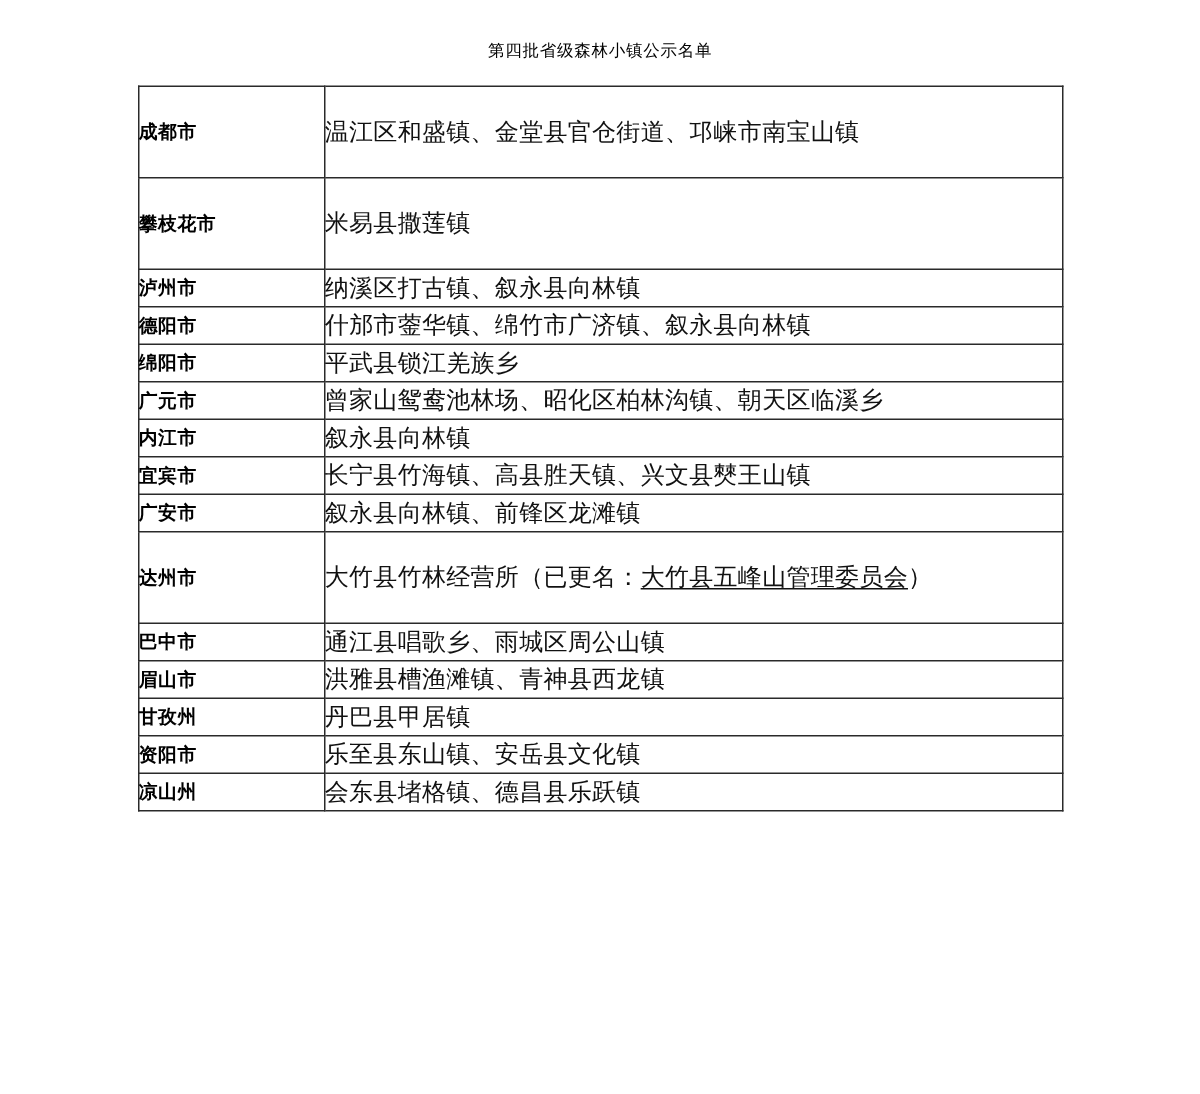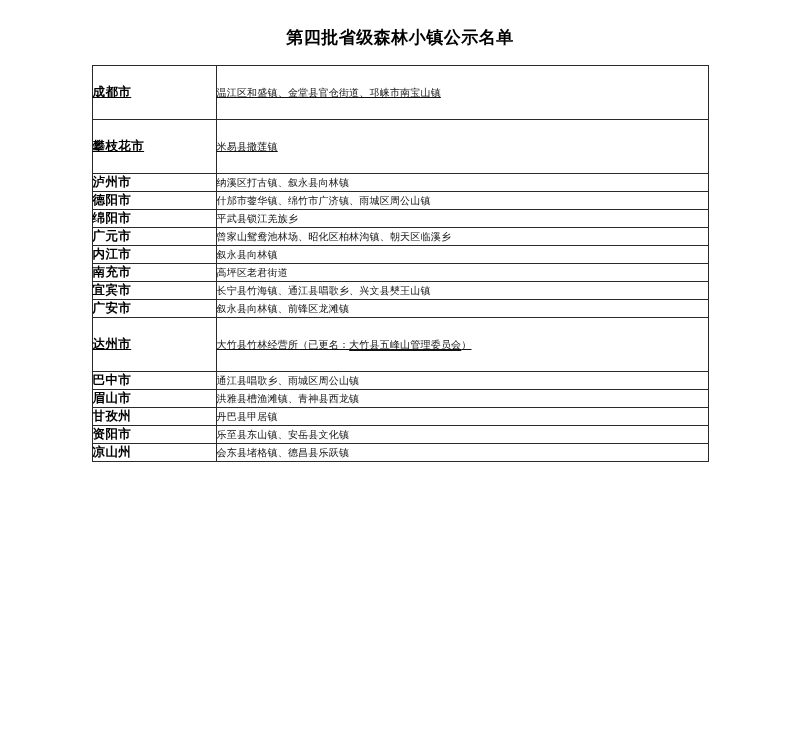--- a/index.html
+++ b/index.html
@@ -17,22 +17,22 @@
   }
   .page {
     width: 800px;
     height: 729px;
     box-sizing: border-box;
     padding: 0;
     position: relative;
   }
   .doc-title {
     text-align: center;
-    font-size: 17px;
-    font-weight: bold;
+    font-size: 11px;
+    font-weight: normal;
     letter-spacing: 0.5px;
     margin-top: 26px;
     margin-bottom: 16px;
     color: #000000;
   }
   .table-wrap {
     margin: 0 auto;
     width: 617px;
   }
   table.listing {
@@ -50,30 +50,29 @@
     width: 123px;
     padding: 9px 0 9px 12px;
     font-size: 12.5px;
     font-weight: bold;
     color: #000000;
     letter-spacing: 0.4px;
     white-space: nowrap;
   }
   td.towns {
     padding: 9px 10px 9px 14px;
-    font-size: 10px;
+    font-size: 16px;
     color: #111111;
     letter-spacing: 0.2px;
     line-height: 1.5;
   }
   tr.tall td.city,
   tr.tall td.towns {
     padding-top: 18px;
     padding-bottom: 18px;
-    text-decoration: underline;
   }
   .underline {
     text-decoration: underline;
     text-underline-offset: 2px;
   }
 </style>
 </head>
 <body>
 
 <div class="page">
@@ -90,41 +89,37 @@
         <tr class="tall">
           <td class="city">攀枝花市</td>
           <td class="towns">米易县撒莲镇</td>
         </tr>
         <tr>
           <td class="city">泸州市</td>
           <td class="towns">纳溪区打古镇、叙永县向林镇</td>
         </tr>
         <tr>
           <td class="city">德阳市</td>
-          <td class="towns">什邡市蓥华镇、绵竹市广济镇、雨城区周公山镇</td>
+          <td class="towns">什邡市蓥华镇、绵竹市广济镇、叙永县向林镇</td>
         </tr>
         <tr>
           <td class="city">绵阳市</td>
           <td class="towns">平武县锁江羌族乡</td>
         </tr>
         <tr>
           <td class="city">广元市</td>
           <td class="towns">曾家山鸳鸯池林场、昭化区柏林沟镇、朝天区临溪乡</td>
         </tr>
         <tr>
           <td class="city">内江市</td>
           <td class="towns">叙永县向林镇</td>
         </tr>
         <tr>
-          <td class="city">南充市</td>
-          <td class="towns">高坪区老君街道</td>
-        </tr>
-        <tr>
           <td class="city">宜宾市</td>
-          <td class="towns">长宁县竹海镇、通江县唱歌乡、兴文县僰王山镇</td>
+          <td class="towns">长宁县竹海镇、高县胜天镇、兴文县僰王山镇</td>
         </tr>
         <tr>
           <td class="city">广安市</td>
           <td class="towns">叙永县向林镇、前锋区龙滩镇</td>
         </tr>
         <tr class="tall">
           <td class="city">达州市</td>
           <td class="towns" id="dazhou-cell">大竹县竹林经营所（已更名：<span class="underline">大竹县五峰山管理委员会</span>）</td>
         </tr>
         <tr>

